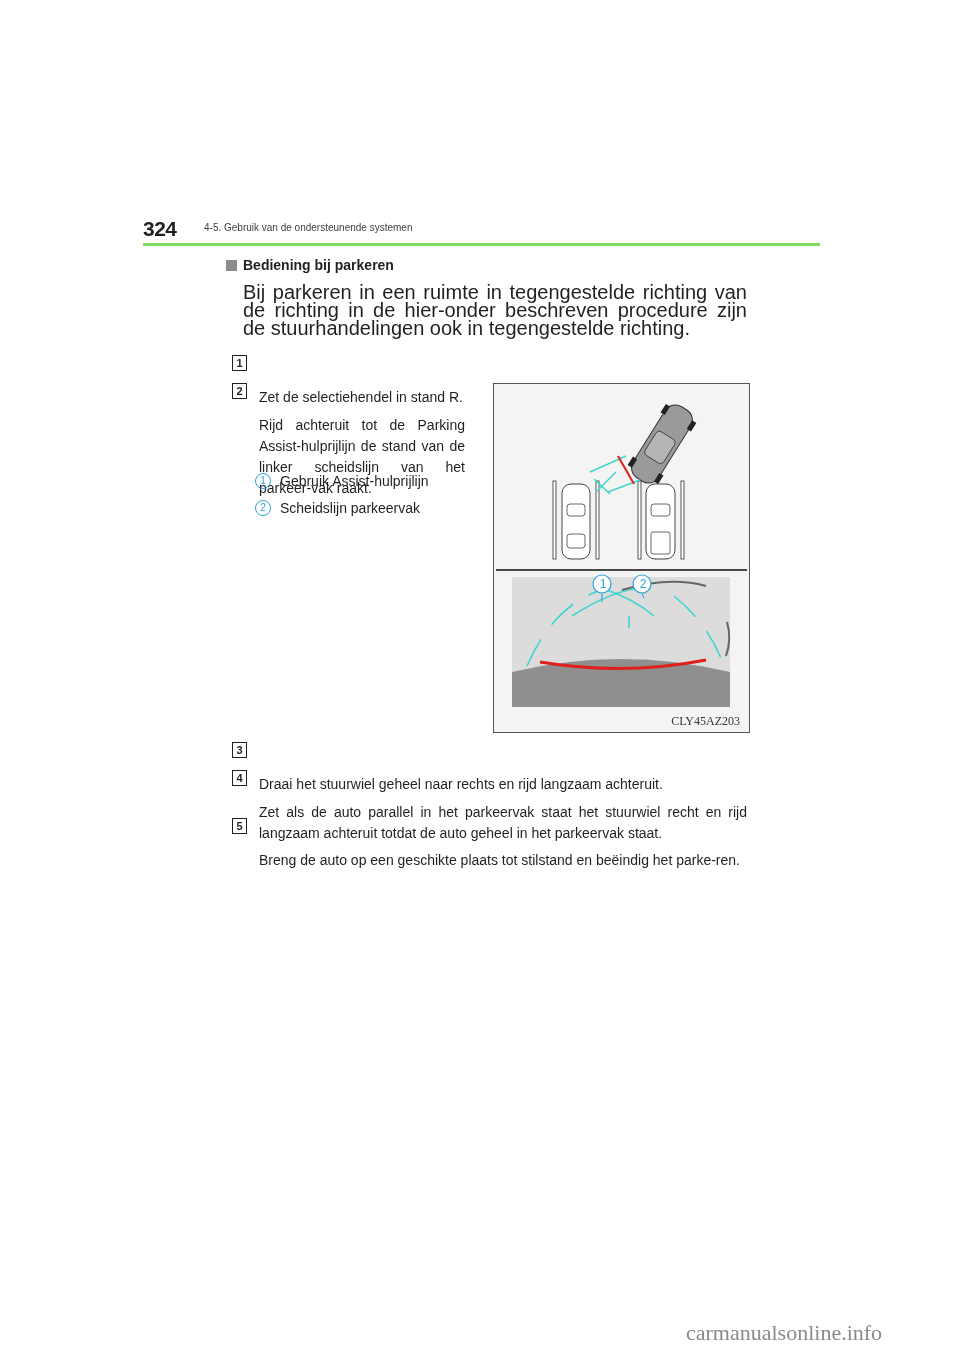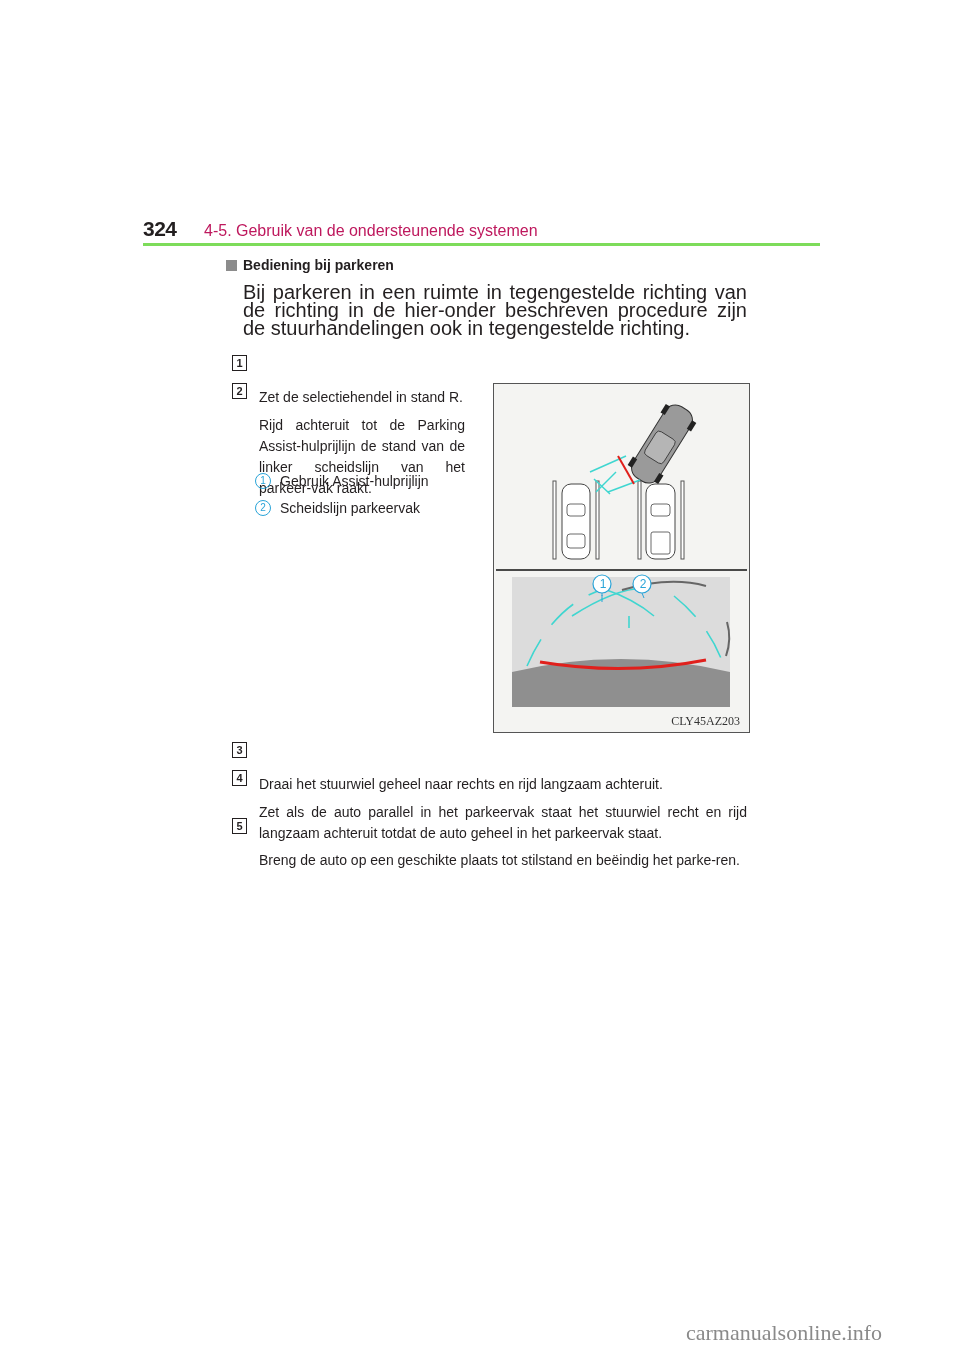--- a/index.html
+++ b/index.html
@@ -1,19 +1,19 @@
 <!DOCTYPE html>
 <html><head>
 <meta charset="utf-8">
 <style>
   html, body { margin:0; padding:0; }
   body { width:960px; height:1358px; background:#ffffff; position:relative; overflow:hidden;
          font-family:"Liberation Sans", sans-serif; color:#231f20; }
   .page-num { position:absolute; left:143px; top:217px; font-size:21px; font-weight:bold; letter-spacing:-0.5px; }
-  .section-title { position:absolute; left:204px; top:222px; font-size:16px; color:#be185d; }
+  .section-title { position:absolute; left:204px; top:222px; font-size:10px; color:#404040; }
   .rule { position:absolute; left:143px; top:243px; width:677px; height:3px; background:#7ddc5a; }
   .heading { position:absolute; left:226px; top:257px; font-size:14px; font-weight:bold; display:flex; align-items:center; }
   .sq { width:11px; height:11px; background:#8c8c8c; margin-right:6px; display:inline-block; }
   .para { position:absolute; left:243px; top:283px; width:504px; font-size:20px; line-height:18px; text-align:justify; }
   .num-box { position:absolute; left:232px; width:13px; height:14px; border:1.5px solid #231f20; font-size:11px; font-weight:bold;
              text-align:center; line-height:14px; box-sizing:content-box; }
   .step-text { position:absolute; left:259px; font-size:14px; line-height:21px; text-align:justify;margin-top:36px; }
   .callout { position:absolute; left:255px; font-size:14px; display:flex; align-items:center; }
   .circ { width:14px; height:14px; border:1.2px solid #2aa4d8; border-radius:50%; color:#2aa4d8; font-size:10px;
           text-align:center; line-height:14px; margin-right:9px; }

